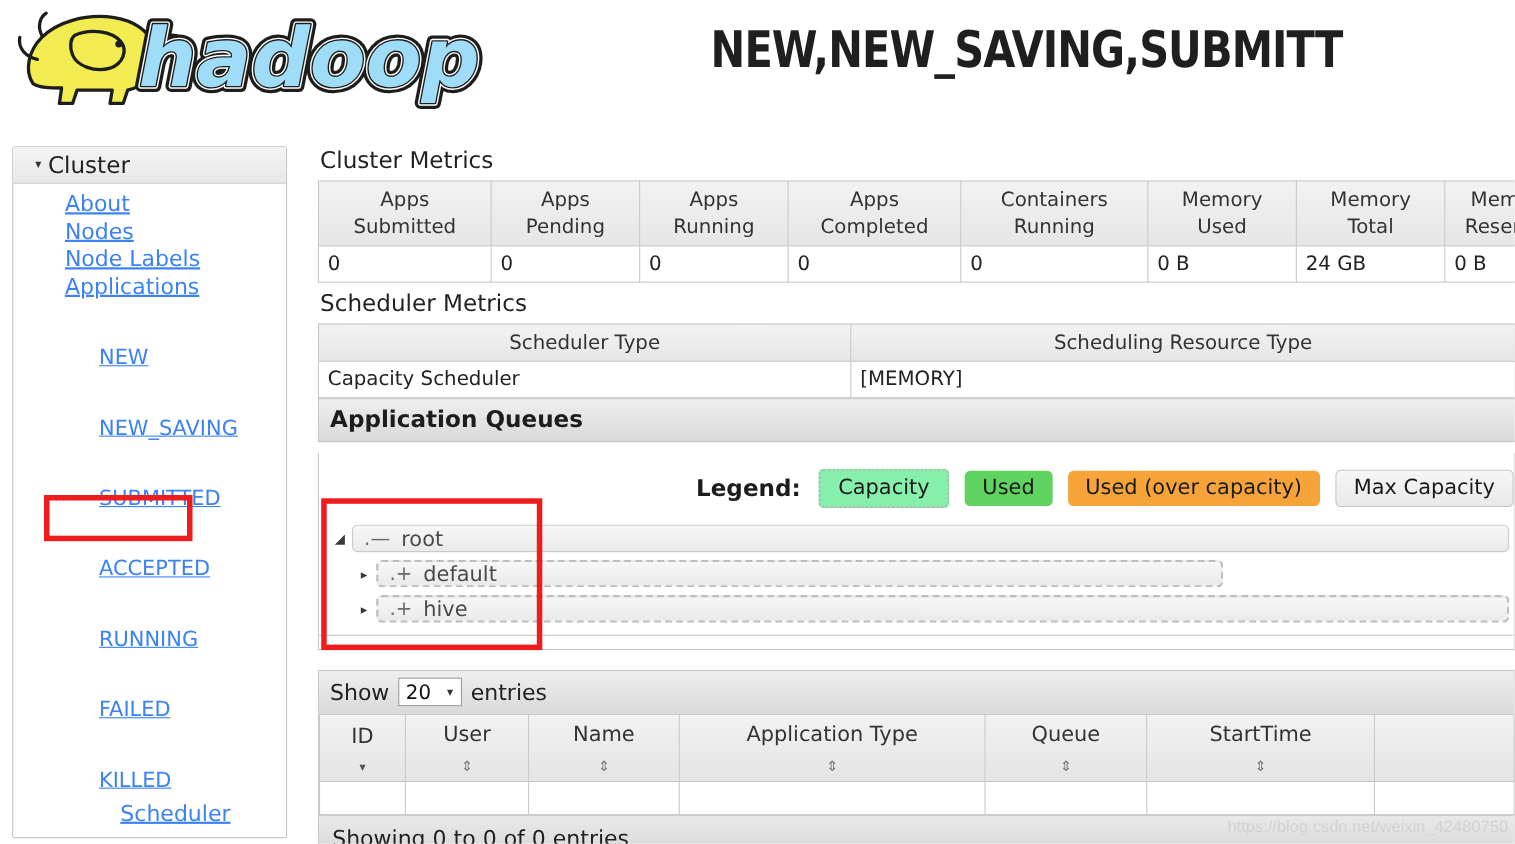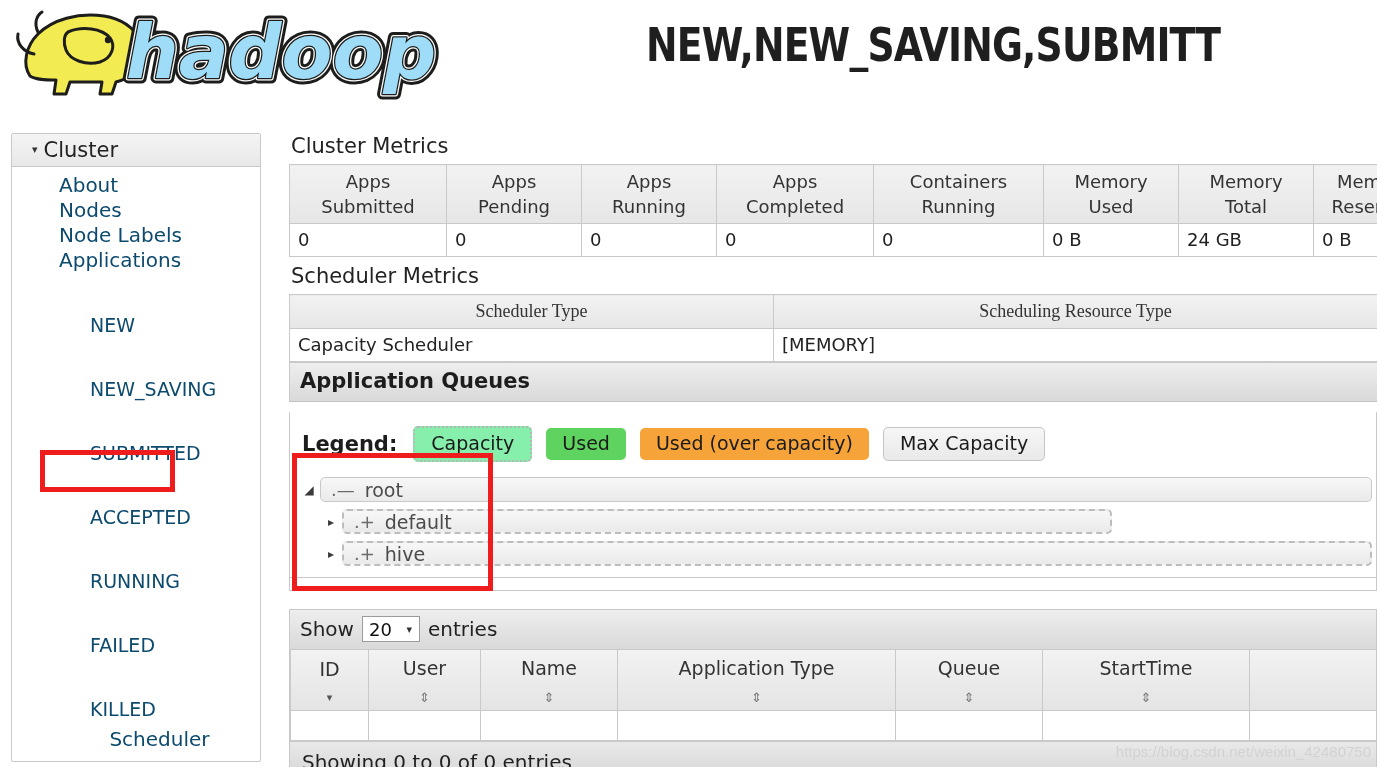--- a/index.html
+++ b/index.html
@@ -46,21 +46,22 @@
     color: #222;
     display: flex;
     align-items: center;
     height: 33px;
   }
   .nav-head .tri { font-size: 11px; margin: 0 6px 0 14px; color: #333; line-height: 1; }
   .nav-body { padding: 6px 0 9px 0; }
   .nav-link {
     display: block;
     font-size: 20px;
-    color: #0c4a6e;
+    color: #3b82f6;
+    text-decoration: underline;
     padding: 1px 0 1px 47px;
     line-height: 23px;
     white-space: nowrap;
     cursor: pointer;
   }
   .nav-link.sub { padding-left: 78px; font-size: 19px; line-height: 22px; margin-top: 40px; }
   .nav-link.scheduler { padding-left: 47px; margin-top: 6px; text-align: center; }
   .nav-foot-block {
     border: 1px solid #c8c8c8;
     background: linear-gradient(to bottom, #f4f4f4, #e8e8e8);
@@ -98,40 +99,41 @@
     font-size: 18px;
   }
   table.grid td {
     border: 1px solid #c9c9c9;
     background: #fff;
     padding: 4px 8px;
     color: #222;
     font-size: 18px;
     line-height: 24px;
   }
-  .sched-th { text-align: center; font-family: Liberation Serif, serif; }
+  .sched-th { text-align: center; }
   .sched-td { text-align: left; }
 
   
   .aq-panel { width: 1088px; border: 1px solid #c9c9c9; border-top: none; margin-top: 10px; }
   .aq-head {
     background: linear-gradient(to bottom, #eeeeee, #d9d9d9);
     border: 1px solid #c9c9c9;
     border-bottom: 1px solid #c3c3c3;
     font-weight: bold;
     font-size: 21px;
     color: #1d1d1d;
     padding: 5px 10px 6px 10px;
     line-height: 27px;
   }
   .aq-body { background: #fff; padding: 8px 0 0 0; }
   .legend-row {
     display: flex; align-items: center;
     padding: 6px 0 8px 12px;
     gap: 14px;
+    justify-content: flex-end;
   }
   .legend-label { font-weight: bold; font-size: 21px; color: #1d1d1d; margin-right: 2px; }
   .legend-chip {
     font-size: 19px;
     padding: 3px 16px 4px 16px;
     border-radius: 5px;
     line-height: 25px;
     color: #1a1a1a;
     white-space: nowrap;
   }

